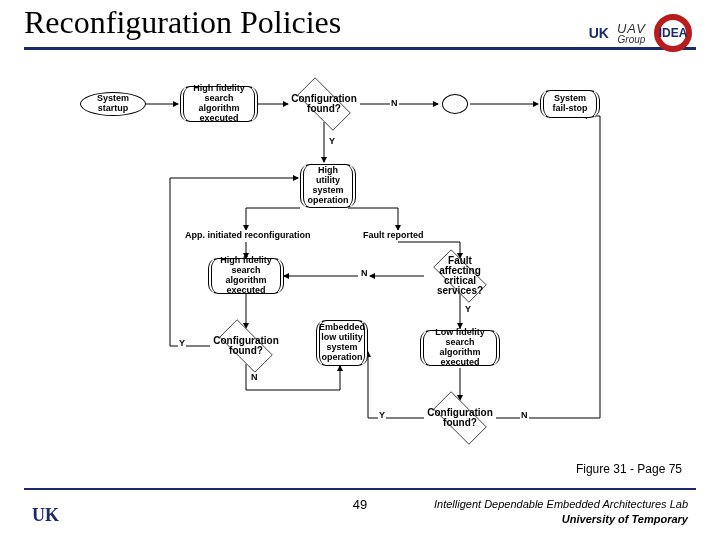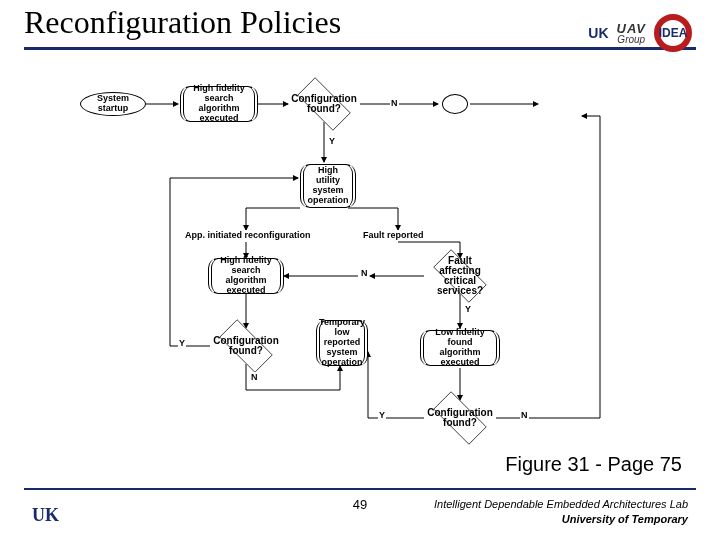--- a/index.html
+++ b/index.html
@@ -2,32 +2,32 @@
 <html><head>
 <meta charset="utf-8">
 <style>
   * { box-sizing: border-box; margin: 0; padding: 0; }
   body { width: 720px; height: 540px; background: #fff; font-family: Arial, sans-serif; position: relative; overflow: hidden; }
   .title { font-size: 32px; font-weight: normal; color: #000; padding: 4px 0 6px 24px; font-family: Georgia, serif; }
   .title-rule { border: none; border-top: 3px solid #1a2a6c; margin: 0 24px 0 24px; }
   .logos { position: absolute; top: 14px; right: 28px; display: flex; gap: 8px; align-items: center; }
   .uk-logo { font-weight: bold; font-size: 14px; color: #1a2a6c; }
   .uav-logo { font-size: 10px; font-style: italic; color: #333; line-height: 1; text-align: center; }
-  .uav-logo .u { font-weight: bold; font-size: 13px; letter-spacing: 1px; }
+  .uav-logo .u { font-weight: normal; font-size: 13px; letter-spacing: 1px; }
   .idea-badge { width: 38px; height: 38px; border: 6px solid #b91c1c; border-radius: 50%; display: flex; align-items: center; justify-content: center; font-size: 12px; font-weight: bold; color: #1a2a6c; }
   .diagram { position: absolute; top: 80px; left: 60px; width: 600px; height: 380px; }
   .box { position: absolute; background: #fff; border: 1px solid #000; font-size: 9px; text-align: center; display: flex; align-items: center; justify-content: center; padding: 2px; line-height: 1.1; font-weight: bold; }
   .box.oval { border-radius: 50%; }
   .box.process { border-left: 4px double #000; border-right: 4px double #000; border-radius: 10px; }
   .decision { position: absolute; width: 72px; height: 36px; }
   .decision .shape { position: absolute; inset: 0; transform: rotate(45deg) scale(0.7,0.7); border: 1px solid #000; background: #fff; }
   .decision .dlabel { position: absolute; inset: 0; display: flex; align-items: center; justify-content: center; font-size: 10px; text-align: center; font-weight: bold; line-height: 1; padding: 0 8px; }
   .lbl { position: absolute; font-size: 9px; font-weight: bold; background: #fff; padding: 0 1px; }
   svg.arrows { position: absolute; inset: 0; width: 100%; height: 100%; }
-  .caption { position: absolute; right: 38px; bottom: 64px; font-size: 20px; }
+  .caption { position: absolute; right: 38px; bottom: 64px; font-size: 12px; }
   .footer-rule { position: absolute; bottom: 50px; left: 24px; right: 24px; border: none; border-top: 2px solid #1a2a6c; }
   .footer-uk { position: absolute; bottom: 14px; left: 32px; font-weight: bold; color: #1a2a6c; font-size: 18px; font-family: Georgia, serif; }
   .footer-page { position: absolute; bottom: 28px; left: 50%; transform: translateX(-50%); font-size: 13px; }
   .footer-lab { position: absolute; bottom: 14px; right: 32px; text-align: right; font-size: 11px; font-style: italic; line-height: 1.3; }
 </style>
 </head>
 <body>
 
 <div class="title">Reconfiguration Policies</div>
 <hr class="title-rule">
@@ -79,39 +79,40 @@
   </svg>
 
   <div class="box oval" style="left:20px; top:12px; width:66px; height:24px;">System startup</div>
   <div class="box process" style="left:120px; top:6px; width:78px; height:36px;">High fidelity search algorithm executed</div>
   <div class="decision" style="left:228px; top:6px;">
     <div class="shape"></div>
       <div class="dlabel">Configuration found?</div>
   </div>
   <span class="lbl" style="left:330px; top:18px;">N</span>
   <div class="box oval" style="left:382px; top:14px; width:26px; height:20px;"></div>
+  <div class="box process" style="left:480px; top:10px; width:60px; height:28px;">System fail-stop</div>
   <span class="lbl" style="left:268px; top:56px;">Y</span>
   <div class="box process" style="left:240px; top:84px; width:56px; height:44px;">High utility system operation</div>
   <span class="lbl" style="left:124px; top:150px;">App. initiated reconfiguration</span>
   <span class="lbl" style="left:302px; top:150px;">Fault reported</span>
   <div class="box process" style="left:148px; top:178px; width:76px; height:36px;">High fidelity search algorithm executed</div>
   <div class="decision" style="left:364px; top:178px;">
     <div class="shape"></div>
       <div class="dlabel">Fault affecting critical services?</div>
   </div>
   <span class="lbl" style="left:300px; top:188px;">N</span>
   <span class="lbl" style="left:404px; top:224px;">Y</span>
   <div class="decision" style="left:150px; top:248px;">
     <div class="shape"></div>
       <div class="dlabel">Configuration found?</div>
   </div>
   <span class="lbl" style="left:118px; top:258px;">Y</span>
   <span class="lbl" style="left:190px; top:292px;">N</span>
-  <div class="box process" style="left:256px; top:240px; width:52px; height:46px;">Temporary low reported system operation</div>
-  <div class="box process" style="left:360px; top:250px; width:80px; height:36px;">Low fidelity found algorithm executed</div>
+  <div class="box process" style="left:256px; top:240px; width:52px; height:46px;">Embedded low utility system operation</div>
+  <div class="box process" style="left:360px; top:250px; width:80px; height:36px;">Low fidelity search algorithm executed</div>
   <div class="decision" style="left:364px; top:320px;">
     <div class="shape"></div>
       <div class="dlabel">Configuration found?</div>
   </div>
   <span class="lbl" style="left:318px; top:330px;">Y</span>
   <span class="lbl" style="left:460px; top:330px;">N</span>
 </div>
 
 <div class="caption">Figure 31 - Page 75</div>
 <hr class="footer-rule">

